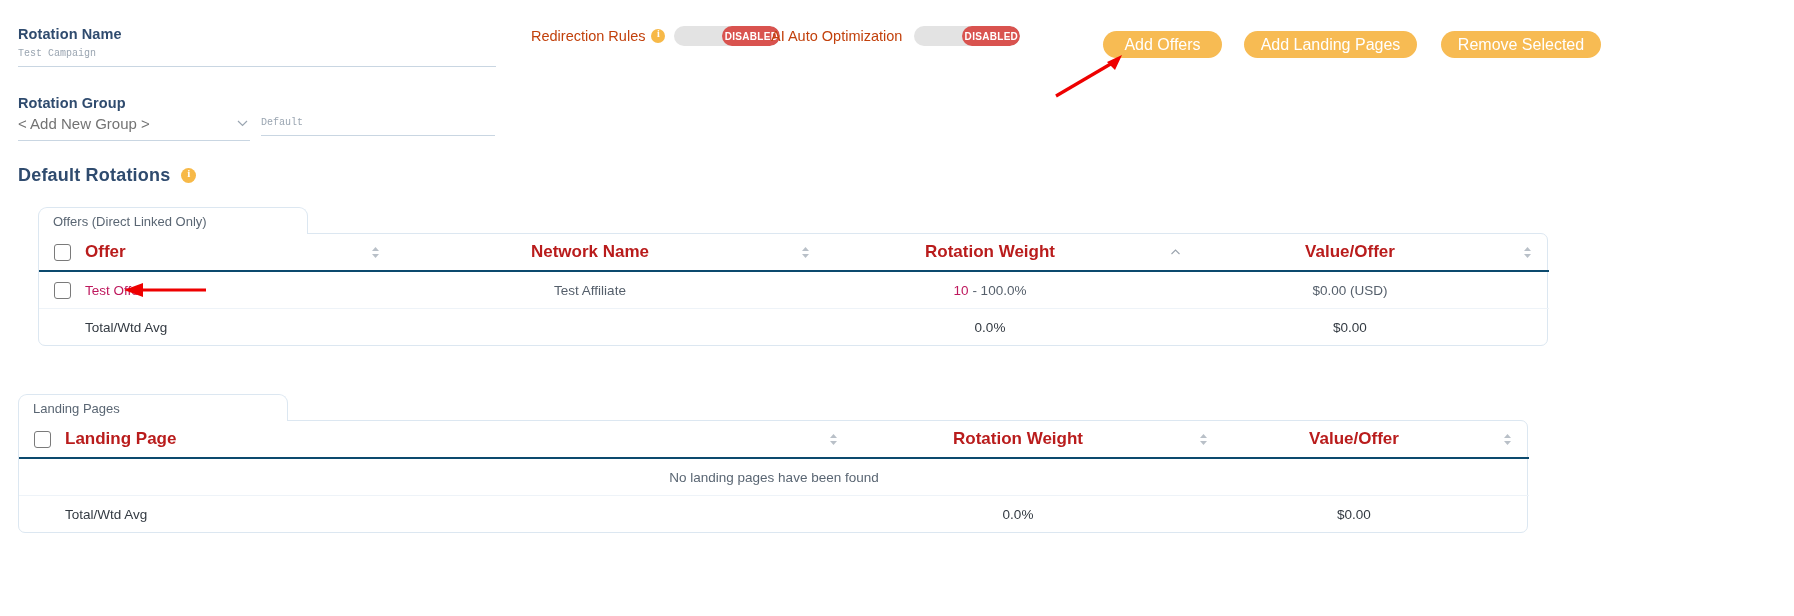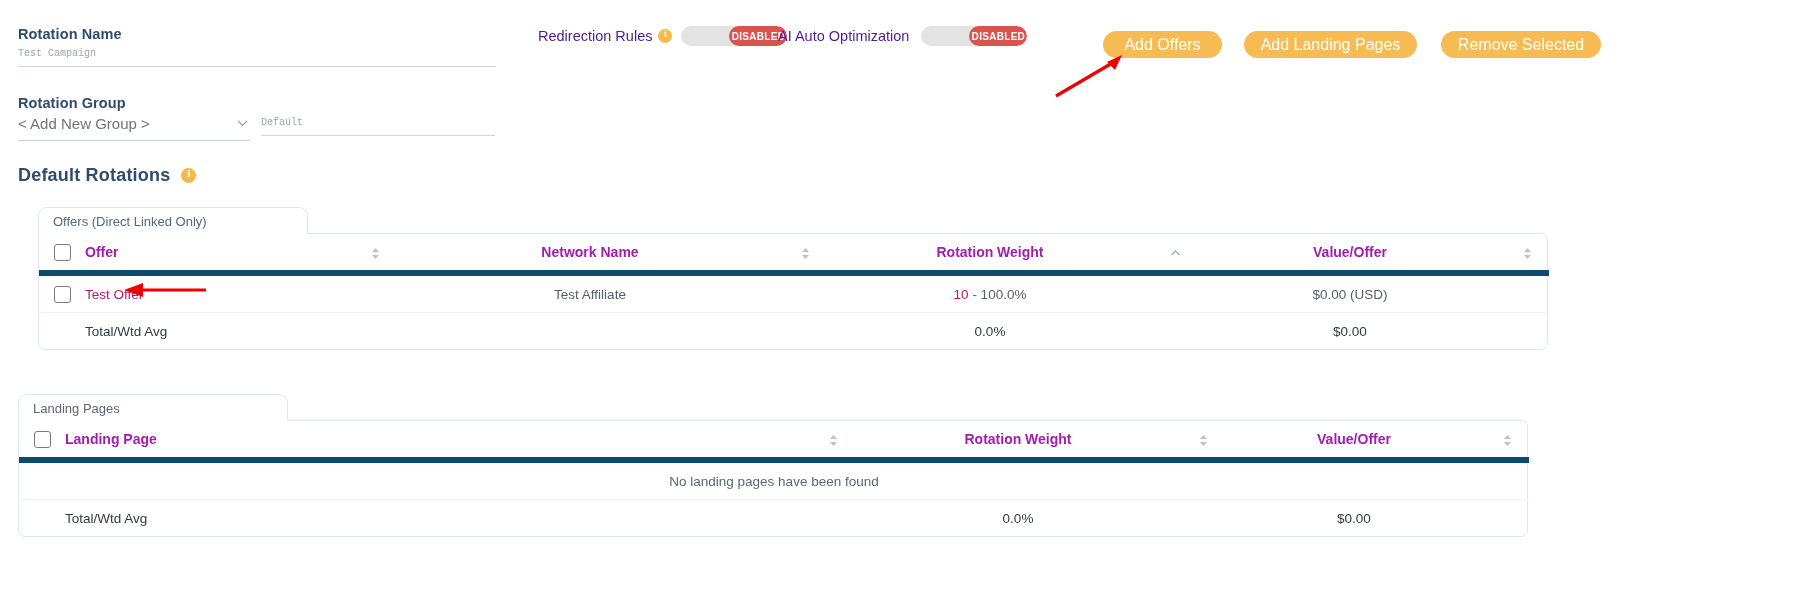--- a/index.html
+++ b/index.html
@@ -69,24 +69,23 @@
     position: absolute; left: 261px; top: 115px; width: 234px;
   }
 
   
   .toggle-group { position: absolute; display: flex; align-items: center; }
   #redirection-rules-group { left: 531px; top: 26px; }
   #ai-auto-group { left: 771px; top: 26px; }
 
   .toggle-label {
     font-size: 14.5px;
-    color: #4c1d95;
+    color: #c2410c;
     margin-right: 6px;
     white-space: nowrap;
-    margin-left: 7px;
   }
   .info-icon {
     width: 14px; height: 14px; border-radius: 50%;
     background: #f7b948;
     display: inline-block; position: relative;
     margin-right: 9px;
     flex: 0 0 auto;
   }
   .info-icon::after {
     content: "i";
@@ -167,24 +166,24 @@
     table-layout: fixed;
   }
   table.grid th, table.grid td {
     font-weight: normal;
     font-size: 13.5px;
     padding: 0;
     height: 36px;
     vertical-align: middle;
   }
   table.grid thead th {
-    border-bottom: 6px solid #0c4a6e;
-    color: #a21caf;
+    border-bottom: 2px solid #0c4a6e;
+    color: #b91c1c;
     font-weight: 700;
-    font-size: 14px;
+    font-size: 17px;
   }
   table.grid tbody tr { border-bottom: 1px solid #eef3f8; }
   table.grid tbody tr.total-row { border-bottom: none; }
   .cell-center { text-align: center; }
   .cell-left { text-align: left; }
 
   .chk {
     width: 15px; height: 15px;
     border: 1px solid #7a7a7a;
     border-radius: 3px;

